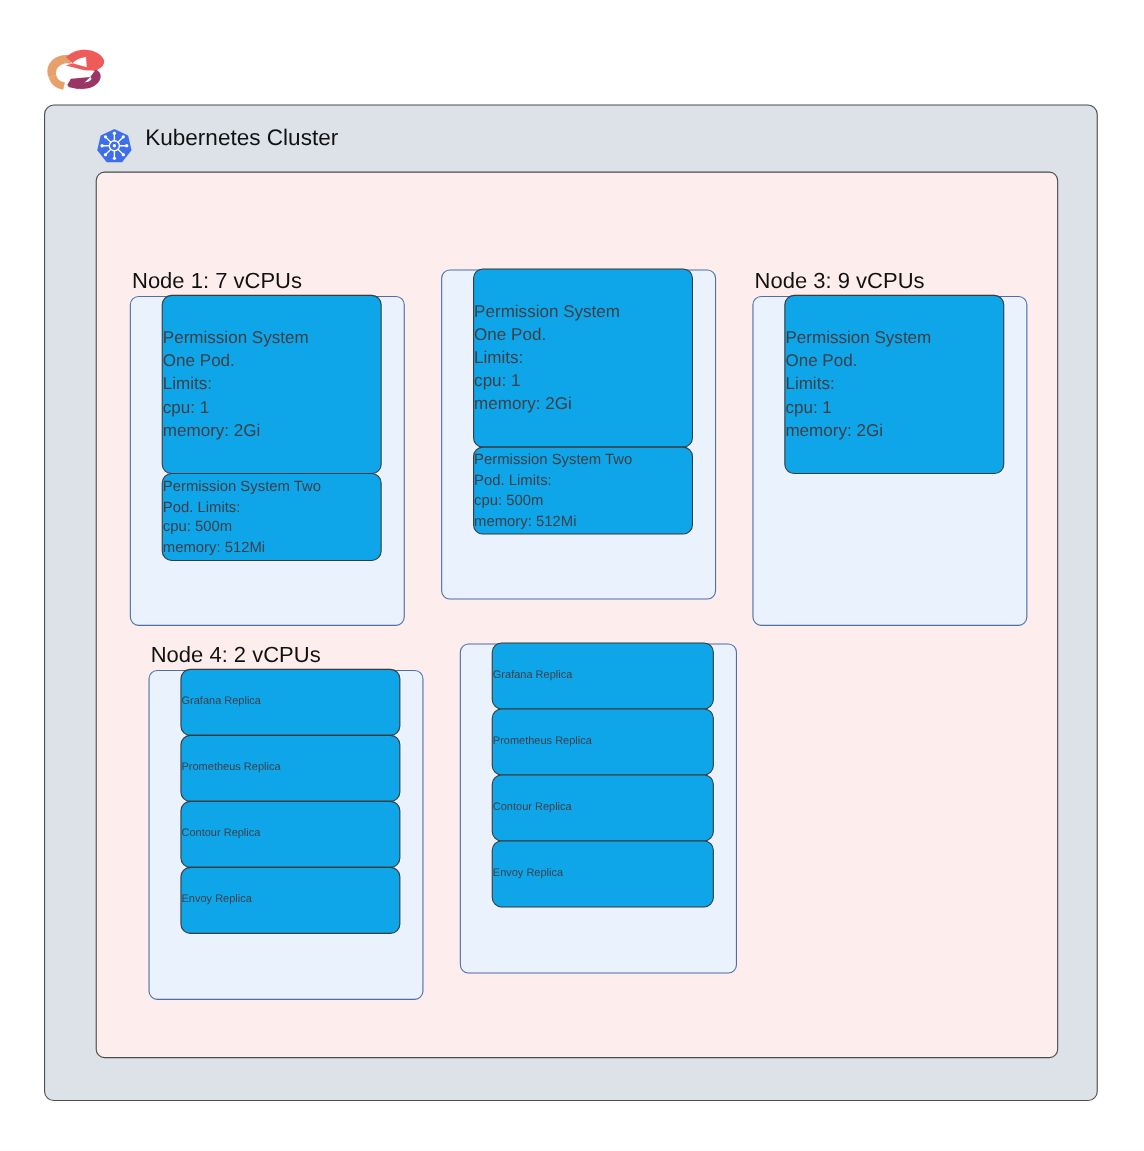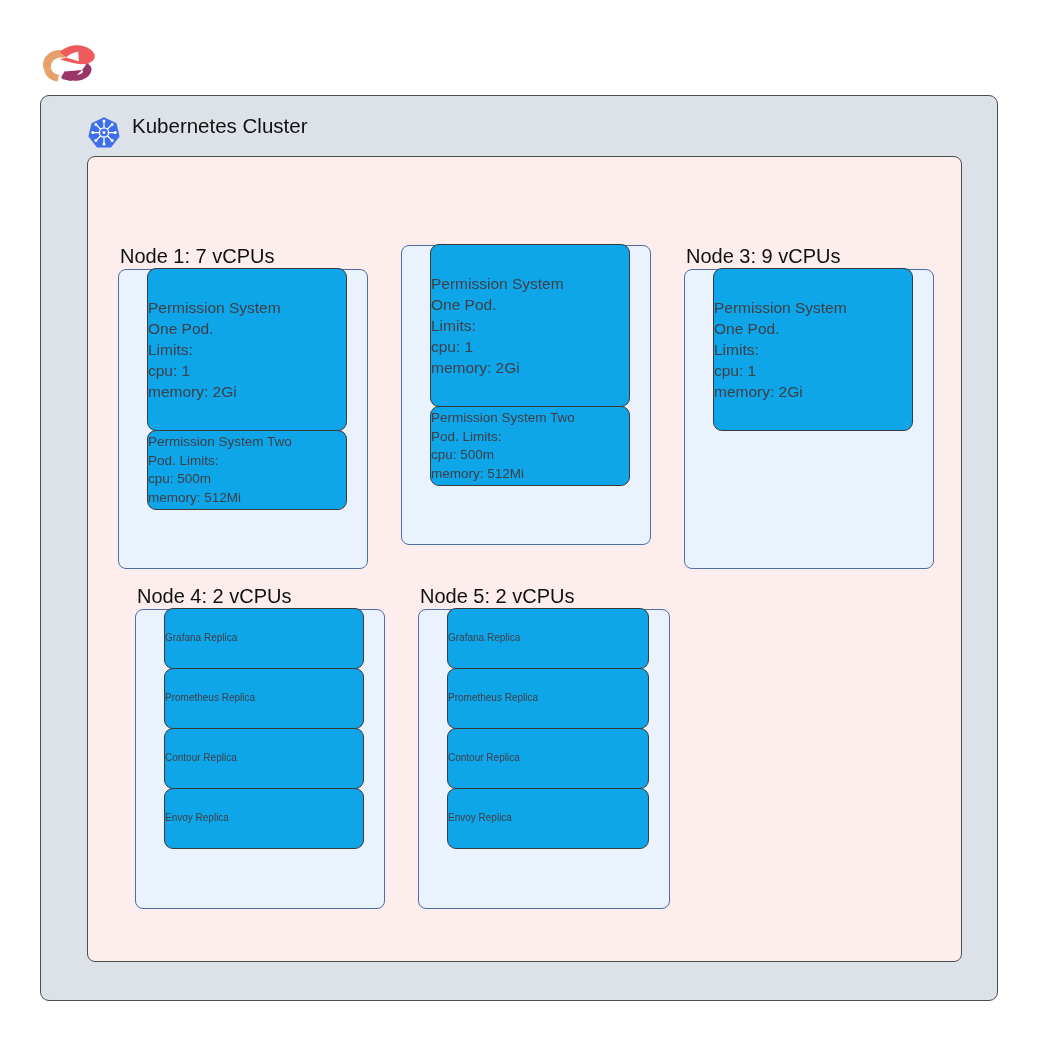--- a/index.html
+++ b/index.html
@@ -286,21 +286,20 @@
                 <span class="pod-line">Contour Replica</span>
               </div>
               <div class="pod-box pod-replica">
                 <span class="pod-line">Envoy Replica</span>
               </div>
             </div>
           </div>
         </div>
 
         <div class="node-slot gap-left">
-          <div class="node-label">Node 5: 2 vCPUs</div>
           <div class="node-box node-wide">
             <div class="pod-stack stack-shift">
               <div class="pod-box pod-replica">
                 <span class="pod-line">Grafana Replica</span>
               </div>
               <div class="pod-box pod-replica">
                 <span class="pod-line">Prometheus Replica</span>
               </div>
               <div class="pod-box pod-replica">
                 <span class="pod-line">Contour Replica</span>

